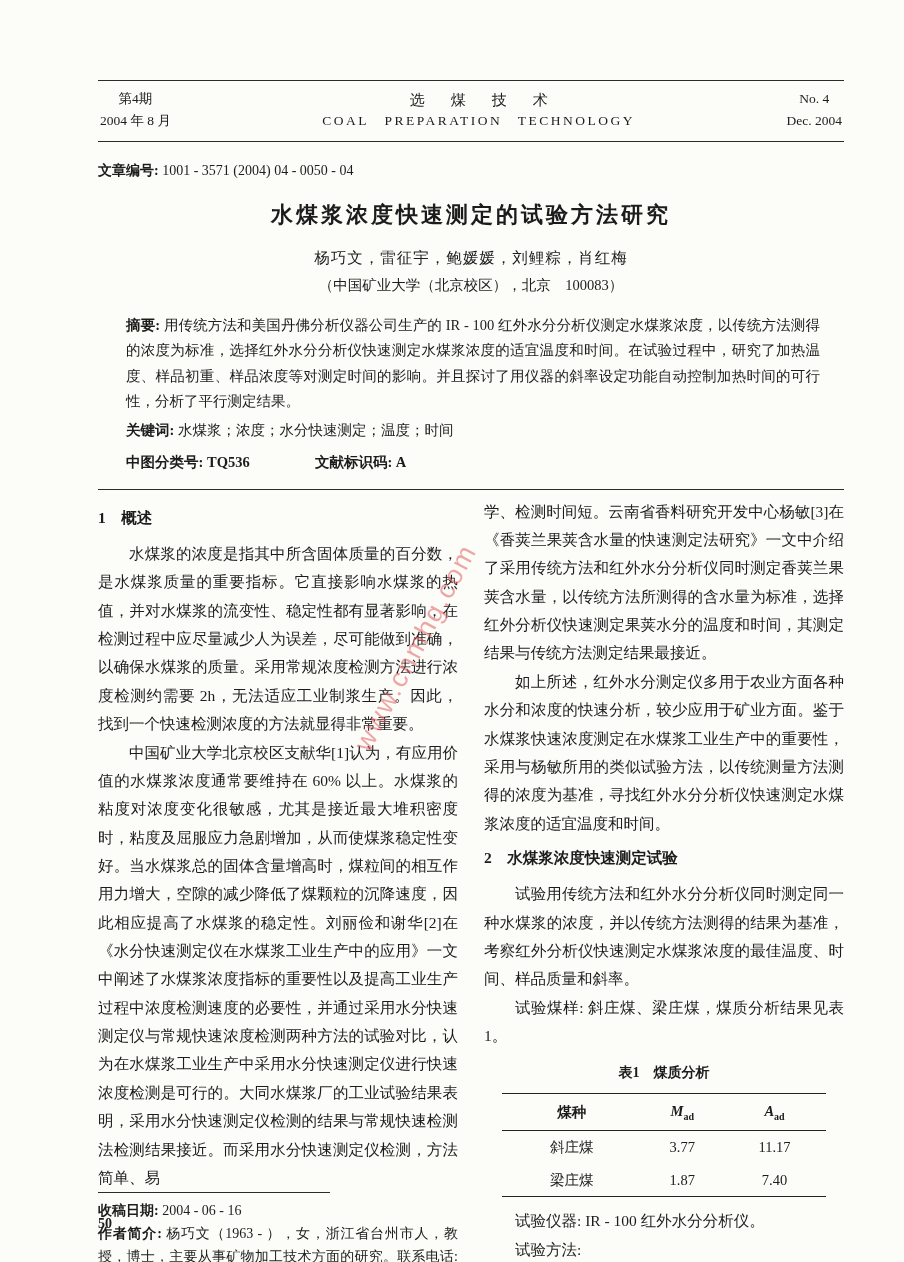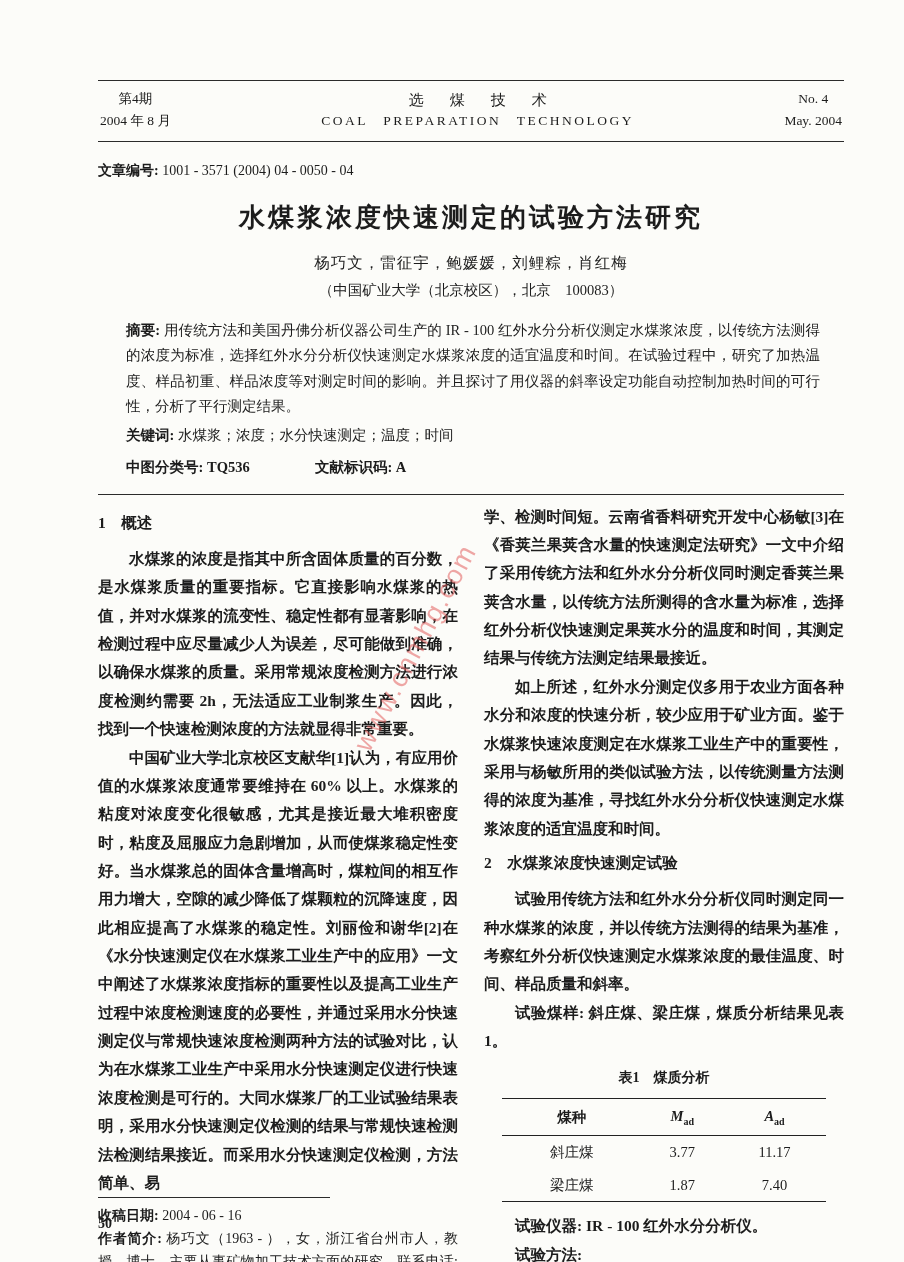--- a/index.html
+++ b/index.html
@@ -24,21 +24,21 @@
   .jh-side { text-align:center; font-size:13.5px; line-height:1.65; }
   .jh-center { text-align:center; }
   .jh-journal-cn { font-size:15px; letter-spacing:26px; text-indent:26px; }
   .jh-journal-en { font-size:13.5px; letter-spacing:2.5px; word-spacing:10px; margin-top:3px; }
 
   .article-no { margin-top:20px; font-size:14px; }
   .article-no .lbl { font-weight:bold; }
 
   .title {
     text-align:center; margin-top:20px;
-    font-size:26px; font-weight:bold; letter-spacing:3px;
+    font-size:22px; font-weight:bold; letter-spacing:3px;
   }
   .authors { text-align:center; margin-top:18px; font-size:15.5px; letter-spacing:1px; }
   .affiliation { text-align:center; margin-top:7px; font-size:14.5px; }
 
   .abstract, .keywords, .clc-line {
     margin-left:28px; margin-right:24px;
     font-size:14.5px; line-height:1.76; text-align:justify;font-family:Liberation Serif, serif;
   }
   .abstract { margin-top:18px; }
   .keywords { margin-top:3px; }
@@ -52,21 +52,21 @@
   .columns {
     display:flex; gap:26px; margin-top:8px;
     height:716px;
     font-size:15.5px; line-height:1.83; text-align:justify;
   }
   .col { flex:1; min-width:0; }
   .col-left { display:flex; flex-direction:column; }
 
   .sec-heading { font-weight:bold; margin:6px 0 8px; }
   .sec-num { margin-right:1em; }
-  .para { text-indent:2em;font-weight:bold; }
+  .para { text-indent:2em; }
   .para.no-indent { text-indent:0; }
 
   
   .footnote { margin-top:auto; font-size:14px; line-height:1.62; text-align:justify; }
   .footnote-rule { width:232px; border-top:1px solid #2b2b2b; margin-bottom:7px; }
 
   
   .tbl-caption { text-align:center; font-weight:bold; font-size:14px; margin-top:10px; }
   table.quality {
     width:90%; margin:7px auto 10px;
@@ -106,21 +106,21 @@
     <div class="jh-side">
       <div>第4期</div>
       <div>2004 年 8 月</div>
     </div>
     <div class="jh-center">
       <div class="jh-journal-cn">选煤技术</div>
       <div class="jh-journal-en">COAL PREPARATION TECHNOLOGY</div>
     </div>
     <div class="jh-side">
       <div>No. 4</div>
-      <div>May. 2004</div>
+      <div>Dec. 2004</div>
     </div>
   </div>
 
   <div class="article-no">
     <span class="lbl">文章编号:</span>
     <span>1001 - 3571 (2004) 04 - 0050 - 04</span>
   </div>
 
   <h1 class="title">水煤浆浓度快速测定的试验方法研究</h1>
   <div class="authors">杨巧文，雷征宇，鲍媛媛，刘鲤粽，肖红梅</div>

